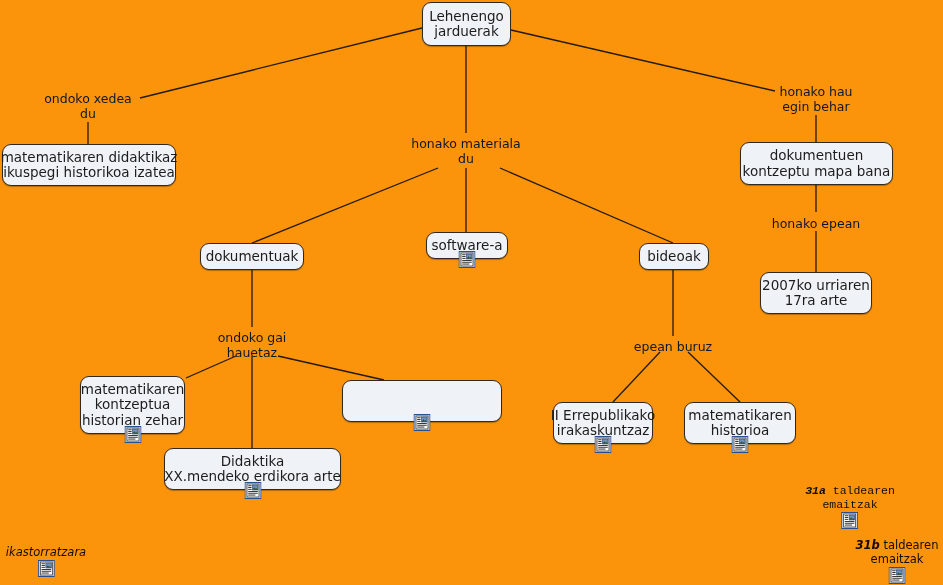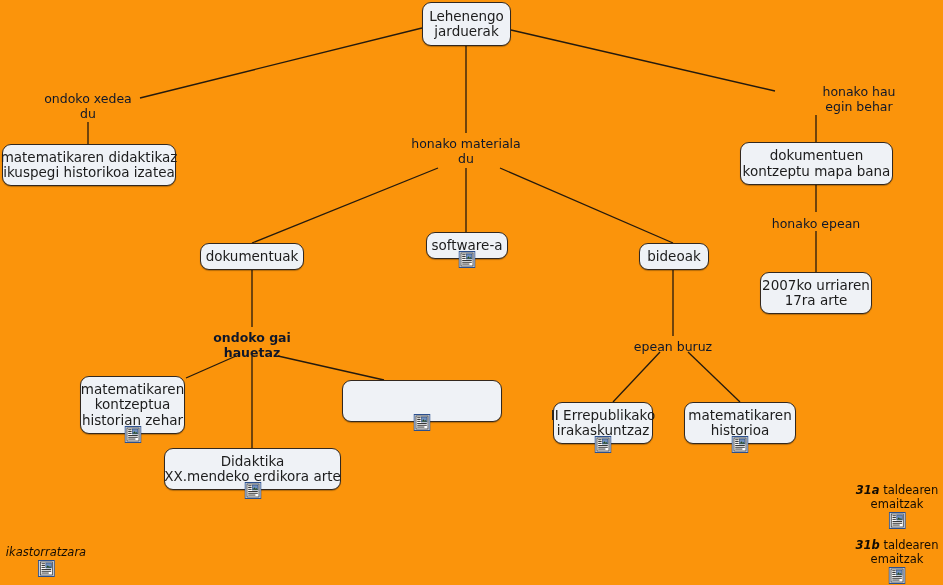--- a/index.html
+++ b/index.html
@@ -213,29 +213,29 @@
             <rect x="3.7" y="10.8" width="9.6" height="0.9"></rect>
             <rect x="3.7" y="12.6" width="7.2" height="0.9"></rect>
           </g>
         </svg></div>
     </div>
   <div id="labels-layer">
       <div class="linklabel" style="left: 88px; top: 92px;">ondoko xedea
 du</div>
       <div class="linklabel" style="left: 466px; top: 137px;">honako materiala
 du</div>
-      <div class="linklabel" style="left: 816px; top: 85px; margin-left: 43px;">honako hau
+      <div class="linklabel" style="left: 816px; top: 85px;">honako hau
 egin behar</div>
       <div class="linklabel" style="left: 816px; top: 217px;">honako epean</div>
-      <div class="linklabel" style="left: 252px; top: 331px; font-weight: bold;">ondoko gai
+      <div class="linklabel" style="left: 252px; top: 331px;">ondoko gai
 hauetaz</div>
       <div class="linklabel" style="left: 673px; top: 340px;">epean buruz</div>
     </div>
   <div id="notes-layer">
-      <div class="resnote" style="left: 897px; top: 484px;"><b>31a</b><span> taldearen</span><br><span>emaitzak</span><svg viewBox="0 0 17 17" class="icon-center doc-icon" style="margin: 1px auto 0px;">
+      <div class="resnote" style="left: 850px; top: 484px; font-family: Liberation Mono, monospace;"><b>31a</b><span> taldearen</span><br><span>emaitzak</span><svg viewBox="0 0 17 17" class="icon-center doc-icon" style="margin: 1px auto 0px;">
           <rect x="0.5" y="0.5" width="16" height="16" fill="#cfd8e4" stroke="#2b4f8e" stroke-width="1"></rect>
           <rect x="2.5" y="2" width="12" height="13" fill="#ffffff" stroke="#3a3a3a" stroke-width="0.8"></rect>
           <rect x="8" y="3" width="5.5" height="5" fill="#6f8fbf" stroke="#1f3f70" stroke-width="0.6"></rect>
           <path d="M8.2 7.6 L10 5.2 L11.3 7 L12.2 6.1 L13.3 7.8 Z" fill="#2d4f1f"></path>
           <g fill="#222">
             <rect x="3.7" y="3.3" width="3.4" height="0.9"></rect>
             <rect x="3.7" y="5.1" width="3.4" height="0.9"></rect>
             <rect x="3.7" y="6.9" width="3.4" height="0.9"></rect>
             <rect x="3.7" y="9" width="9.6" height="0.9"></rect>
             <rect x="3.7" y="10.8" width="9.6" height="0.9"></rect>

